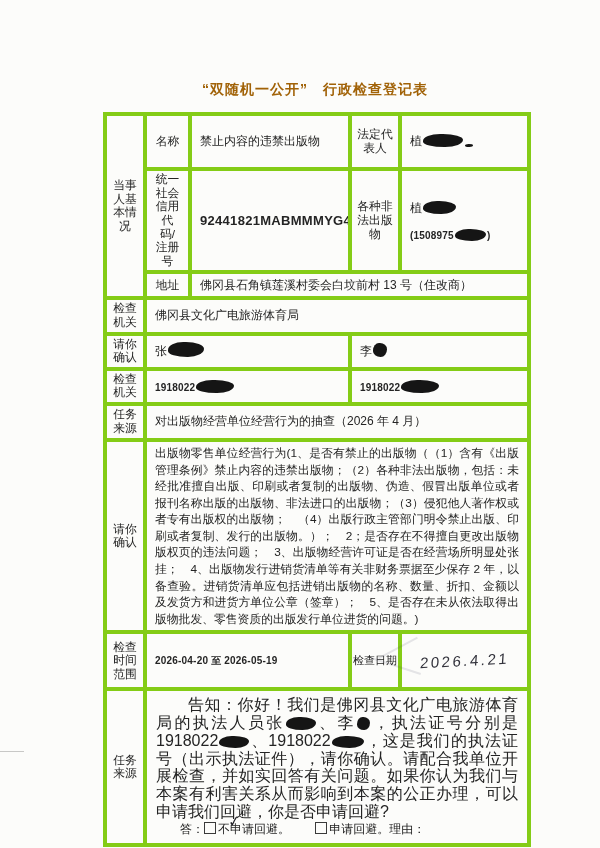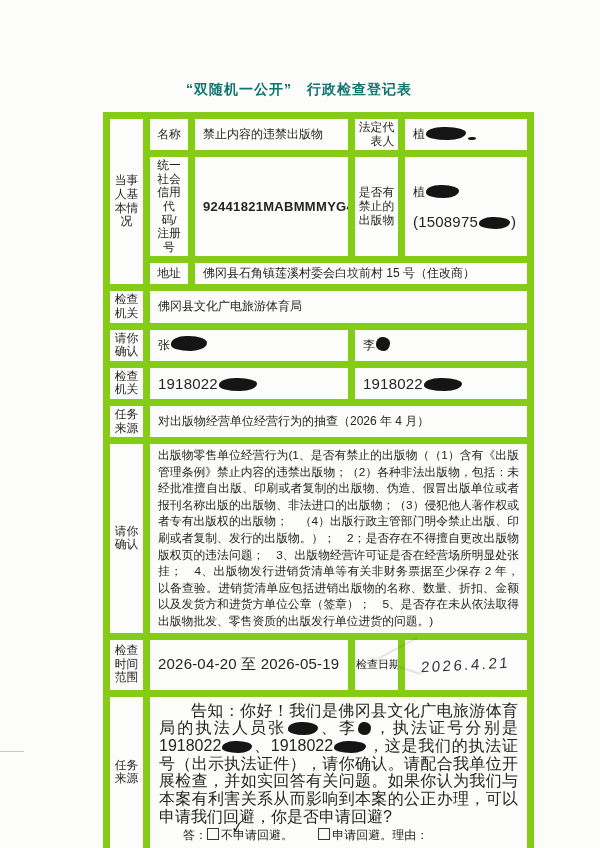--- a/index.html
+++ b/index.html
@@ -5,45 +5,45 @@
   html,body { margin:0; padding:0; }
   body {
     width:600px; height:848px; position:relative; overflow:hidden;
     background:#fbfbf9;
     font-family:"Liberation Sans","DejaVu Sans",sans-serif;
     color:#232323;
   }
   .page { position:absolute; inset:0; background:#fcfcfa; }
 
   .doc-title {
-    position:absolute; top:81px; left:87px; width:424px;
+    position:absolute; top:81px; left:103px; width:424px;
     text-align:center; font-size:14px; font-weight:bold;
-    letter-spacing:1px; color:#0f766e; white-space:nowrap;
+    letter-spacing:1px; color:#a16207; white-space:nowrap;
   }
 
   table.form {
     position:absolute; left:103px; top:112px; width:424px;
     border-collapse:collapse; table-layout:fixed;
     border:1.5px solid #6d6d6d;
   }
   td {
-    border:7px solid #84cc16; padding:2px 4px;
+    border:4px solid #84cc16; padding:2px 4px;
     font-size:12px; vertical-align:middle; color:#242424;
     overflow:hidden;
   }
   tr.r1{height:30px} tr.r2{height:96px} tr.r3{height:26px} tr.r4{height:27px}
   tr.r5{height:32px} tr.r6{height:33px} tr.r7{height:36px} tr.r8{height:176px}
   tr.r9{height:57px} tr.r10{height:150px}
 
   td.lbl { text-align:center; padding:2px 2px; font-size:11.8px; line-height:13.6px; }
   .w2 { width:2em; margin:0 auto; text-align:center; word-break:break-all; }
-  .w3 { width:3em; margin:0 auto; text-align:right; word-break:break-all; }
+  .w3 { width:3em; margin:10px auto; text-align:center; word-break:break-all; }
 
   td.val { padding:2px 8px; }
-  .num { font-weight:400; font-size:15px; letter-spacing:0.2px;margin-top:12px; }
+  .num { font-weight:700; font-size:10px; letter-spacing:0.2px;margin-top:12px; }
   .code { font-weight:600; font-size:13px; letter-spacing:0.3px; }
 
   td.content-cell {
     font-size:11.8px; line-height:16.6px; text-align:justify;
     padding:3px 8px; vertical-align:middle;
   }
   td.notice-cell { vertical-align:top; padding:5px 9px 4px 9px; }
   .notice-p { text-indent:2em; text-align:justify; font-size:16px; line-height:17.7px; margin:0; }
   .answer-line { margin:1px 0 0 0; text-indent:2em; font-size:12px; line-height:17.7px; }
   .opt-gap { display:inline-block; width:2.1em; }
@@ -118,33 +118,33 @@
       </td>
       <td class="val">植<span class="redact" style="width: 40px; height: 13px;"></span><span class="redact" style="width: 8px; height: 3px;"></span></td>
     </tr>
 
     <tr class="r2">
       <td class="lbl">
         <div class="w2">统一社会信用代码/注册号</div>
       </td>
       <td class="val code">92441821MABMMMYG4X</td>
       <td class="lbl">
-        <div class="w3">是否有禁止的出版物</div>
+        <div class="w3">各种非法出版物</div>
       </td>
       <td class="val">
         <div>植<span class="redact" style="width: 33px; height: 13px;"></span></div>
         <div class="num">(1508975<span class="redact" style="width: 31px; height: 12px;"></span>)</div>
       </td>
     </tr>
 
     <tr class="r3">
       <td class="lbl">
         <div class="w2">地址</div>
       </td>
-      <td class="val" colspan="3">佛冈县石角镇莲溪村委会白坟前村 15 号（住改商）</td>
+      <td class="val" colspan="3">佛冈县石角镇莲溪村委会白坟前村 13 号（住改商）</td>
     </tr>
 
     <tr class="r4">
       <td class="lbl">
         <div class="w2">检查机关</div>
       </td>
       <td class="val" colspan="4">佛冈县文化广电旅游体育局</td>
     </tr>
 
     <tr class="r5">

